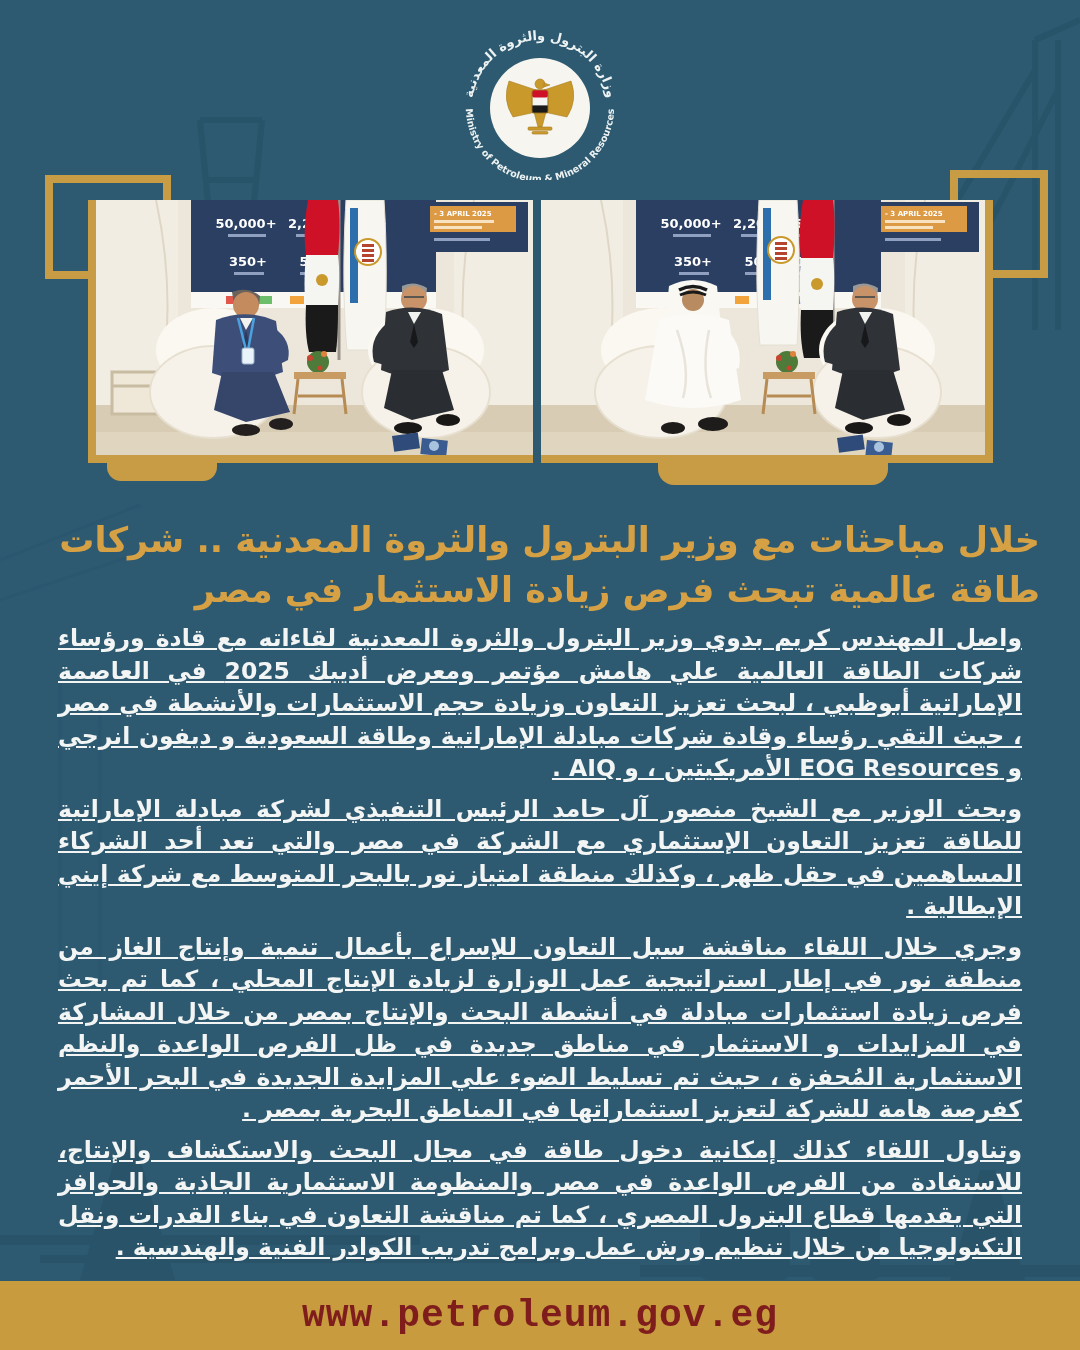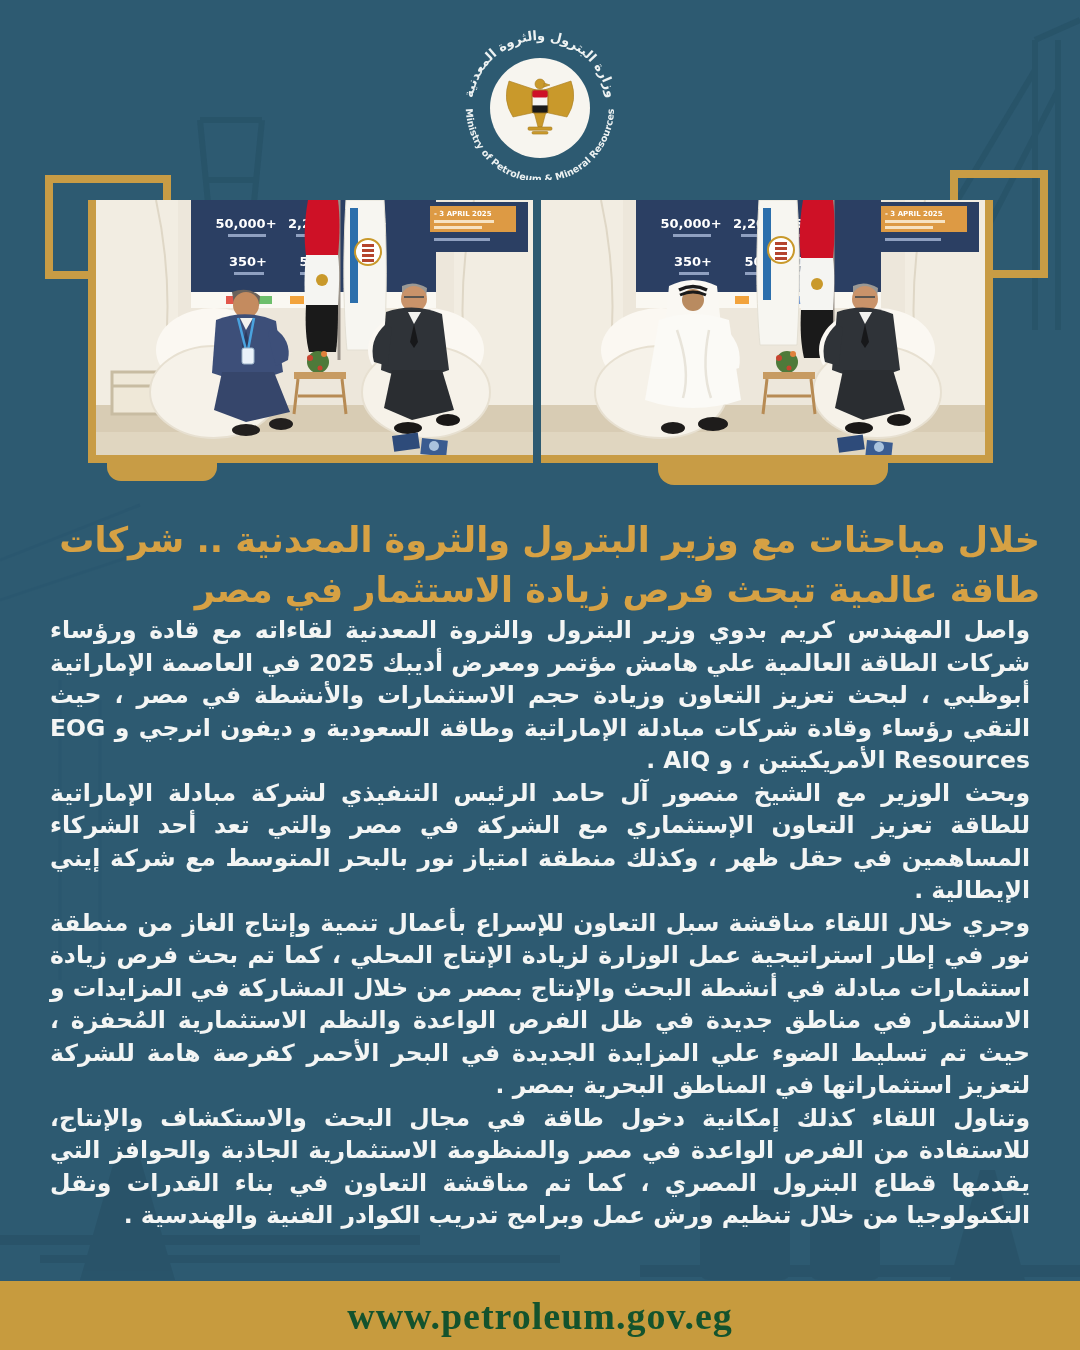--- a/index.html
+++ b/index.html
@@ -33,28 +33,28 @@
     text-align:right;direction:rtl;
     color:#D6A144;font-weight:700;font-size:35px;line-height:50px;
   }
 
   
   .body-text{
     position:absolute;left:50px;right:50px;top:614px;z-index:2;
     direction:rtl;text-align:justify;
     color:#F3F5F4;font-weight:700;font-size:23.5px;line-height:32.5px;
   }
-  .body-text p{margin:0;}
+  .body-text p{margin:8px;text-decoration:underline;}
 
   
   .footer-bar{
     position:absolute;left:0;bottom:0;width:1080px;height:69px;z-index:3;
     background:#C79B3E;display:flex;align-items:center;justify-content:center;
   }
-  .footer-url{color:#14532d;font-weight:700;font-size:38px;letter-spacing:1px;font-family:Liberation Serif, serif;}
+  .footer-url{color:#7f1d1d;font-weight:700;font-size:38px;letter-spacing:1px;font-family:Liberation Mono, monospace;}
 </style>
 </head>
 <body>
 
 <div class="page">
 
   <svg class="bg-decor" width="1080" height="1350" viewBox="0 0 1080 1350">
     <g stroke="#1E4356" stroke-width="6" opacity="0.28" fill="none">
       <path d="M1035,40 V330 M1058,40 V330 M1035,70 L880,330 M1058,90 L930,340 M1035,40 L1080,20"></path>
       <path d="M200,120 L230,430 M262,120 L232,430 M200,120 H262 M206,180 H256 M212,250 H252 M218,320 H246"></path>

